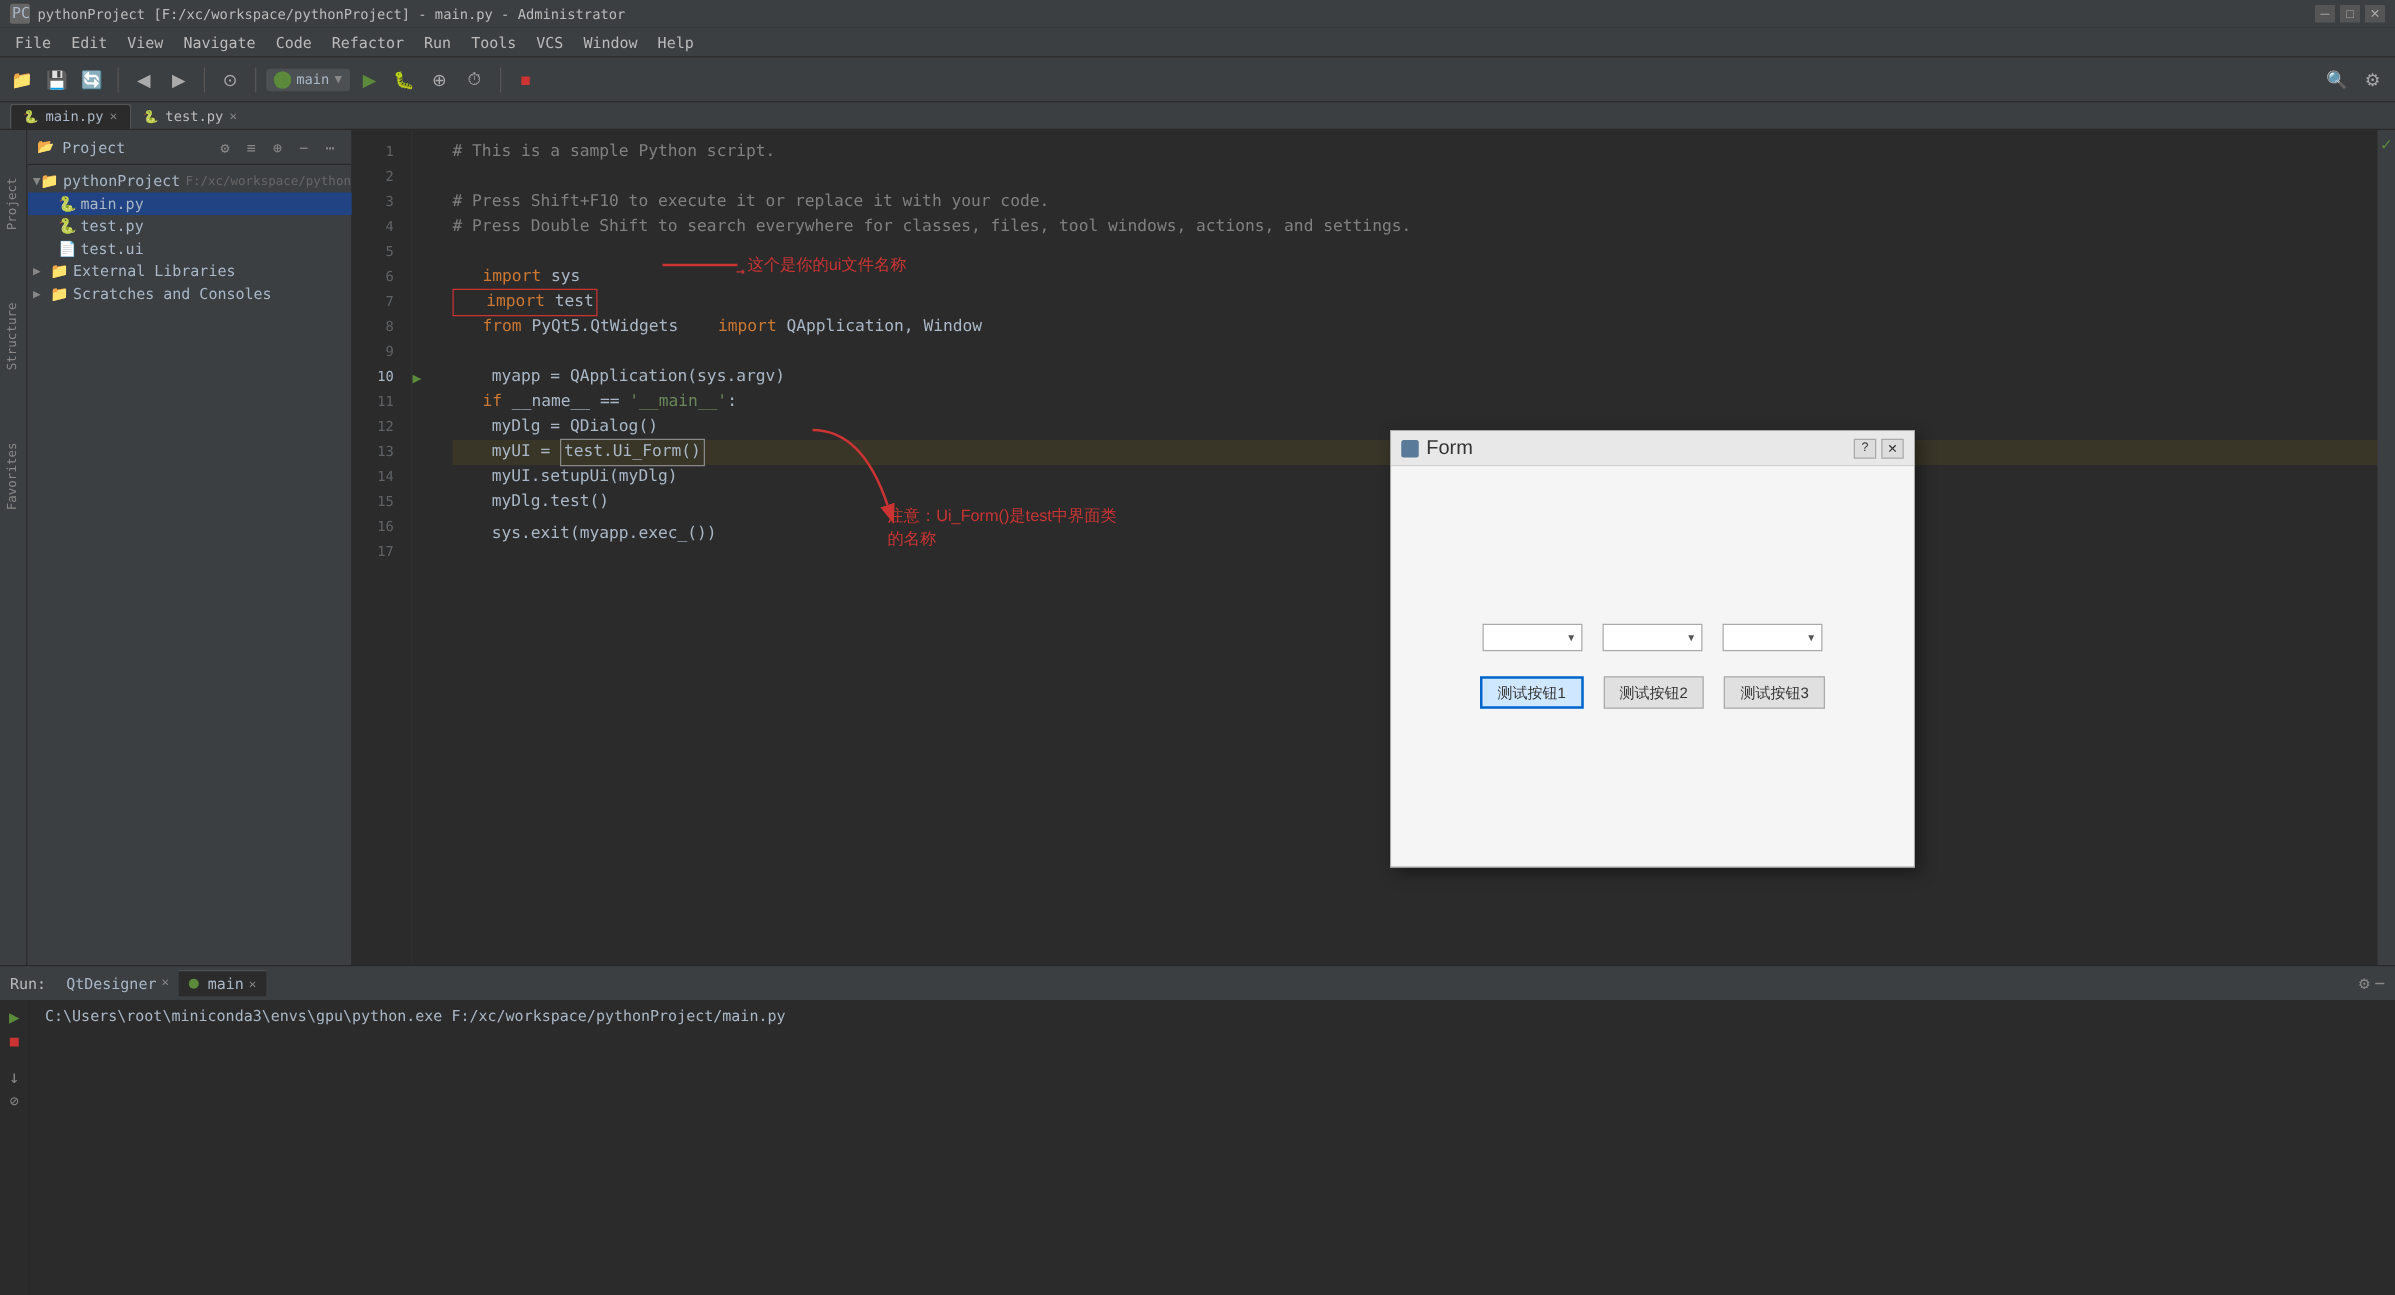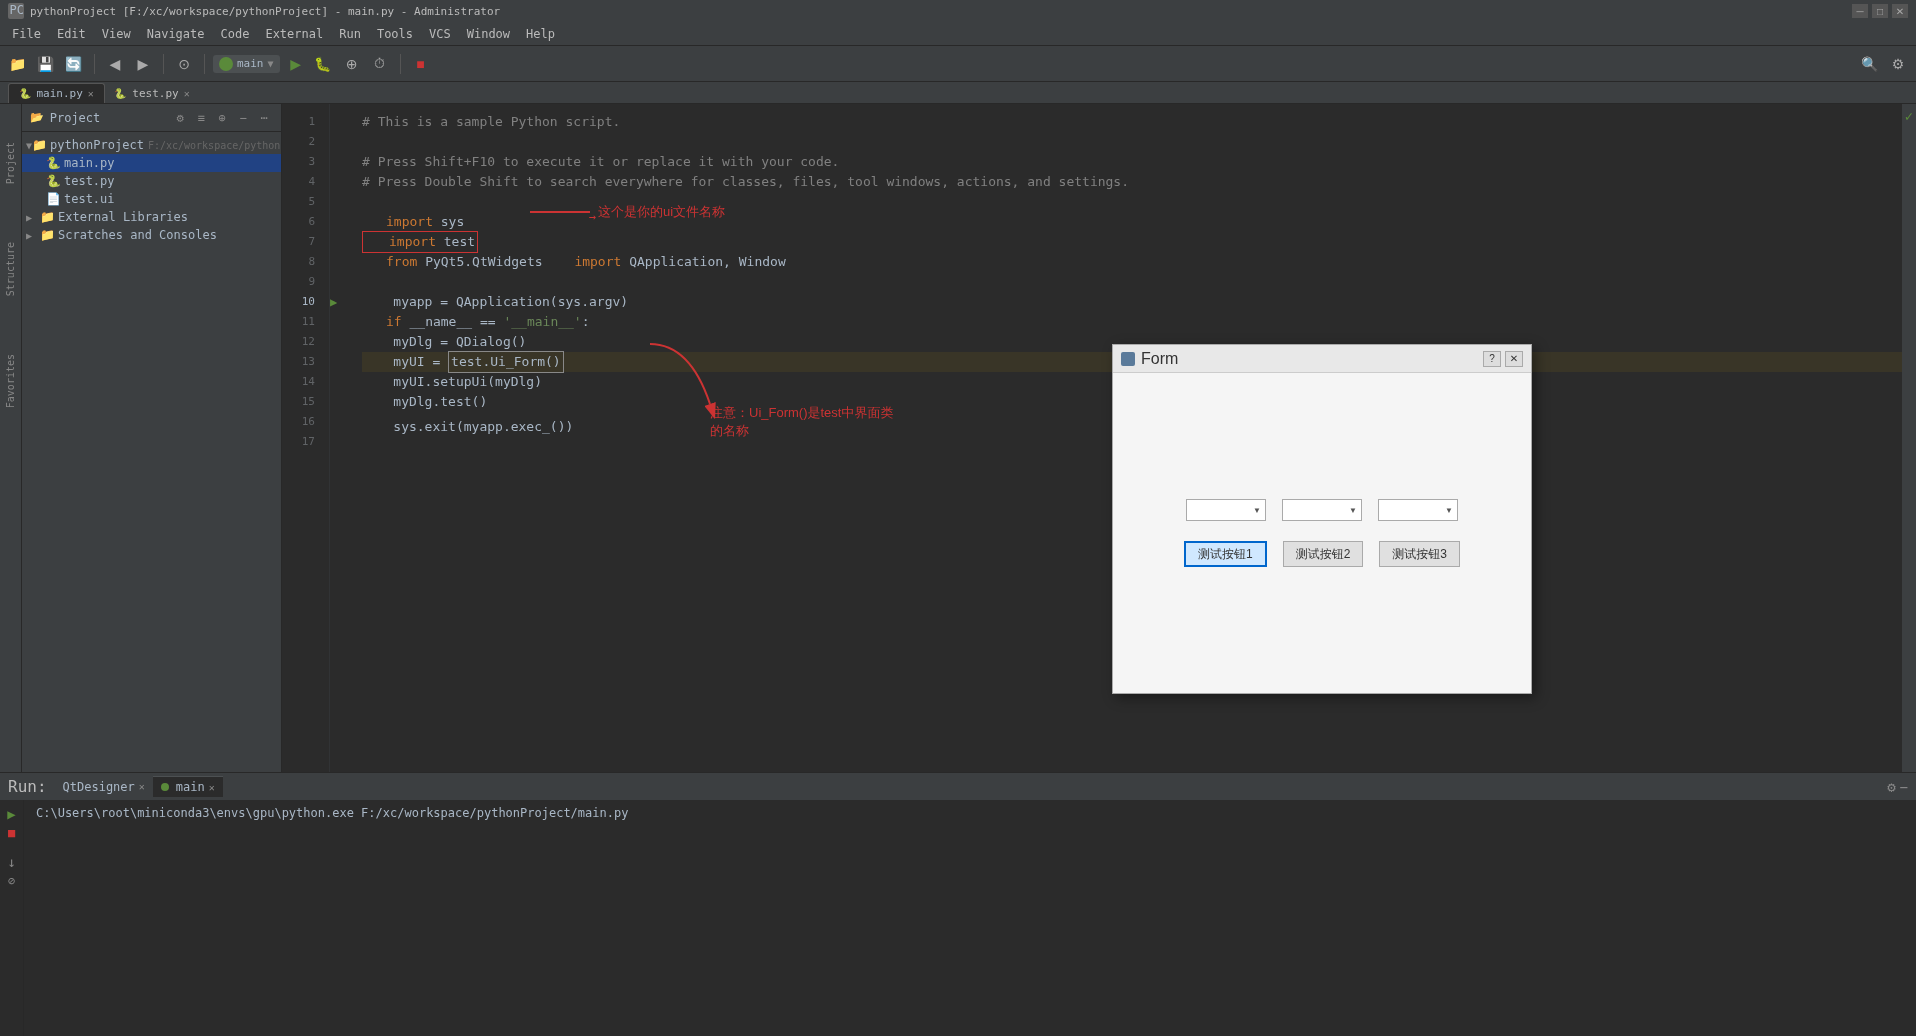--- a/index.html
+++ b/index.html
@@ -96,21 +96,21 @@
     <button class="titlebar-btn">✕</button>
   </div>
 </div>
 
 <div class="menubar">
   <span class="menu-item">File</span>
   <span class="menu-item">Edit</span>
   <span class="menu-item">View</span>
   <span class="menu-item">Navigate</span>
   <span class="menu-item">Code</span>
-  <span class="menu-item">External</span>
+  <span class="menu-item">Refactor</span>
   <span class="menu-item">Run</span>
   <span class="menu-item">Tools</span>
   <span class="menu-item">VCS</span>
   <span class="menu-item">Window</span>
   <span class="menu-item">Help</span>
 </div>
 
 <div class="toolbar">
   <button class="toolbar-btn">📁</button>
   <button class="toolbar-btn">💾</button>
@@ -351,21 +351,21 @@
       </div>
     </div>
 
     <div style="position:absolute; right:0; top:0; width:14px; height:100%; background:#3c3f41; display:flex; flex-direction:column; align-items:center; padding-top:4px;">
       <span class="green-check">✓</span>
     </div>
   </div>
 </div>
 
 <div style="height:28px; background:#3c3f41; border-top:1px solid #282828; display:flex; align-items:center;">
-  <span style="font-size:16px; color:#bbb; padding: 0 8px;">Run:</span>
+  <span style="font-size:12px; color:#bbb; padding: 0 8px;">Run:</span>
   <div class="run-tab">
     <span>QtDesigner</span>
     <span class="tab-close">✕</span>
   </div>
   <div class="run-tab" style="background:#2b2b2b; border-top:1px solid #4c5052;">
     <span style="width:8px; height:8px; background:#5a8a3a; border-radius:50%; display:inline-block; margin-right:3px;"></span>
     <span>main</span>
     <span class="tab-close">✕</span>
   </div>
   <div style="margin-left:auto; display:flex; gap:4px; padding-right:8px;">

